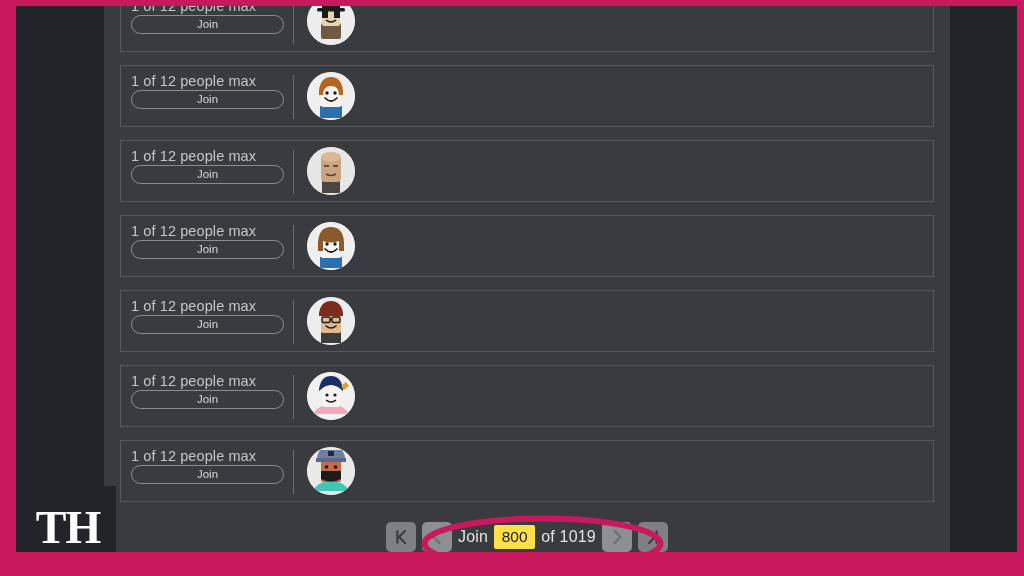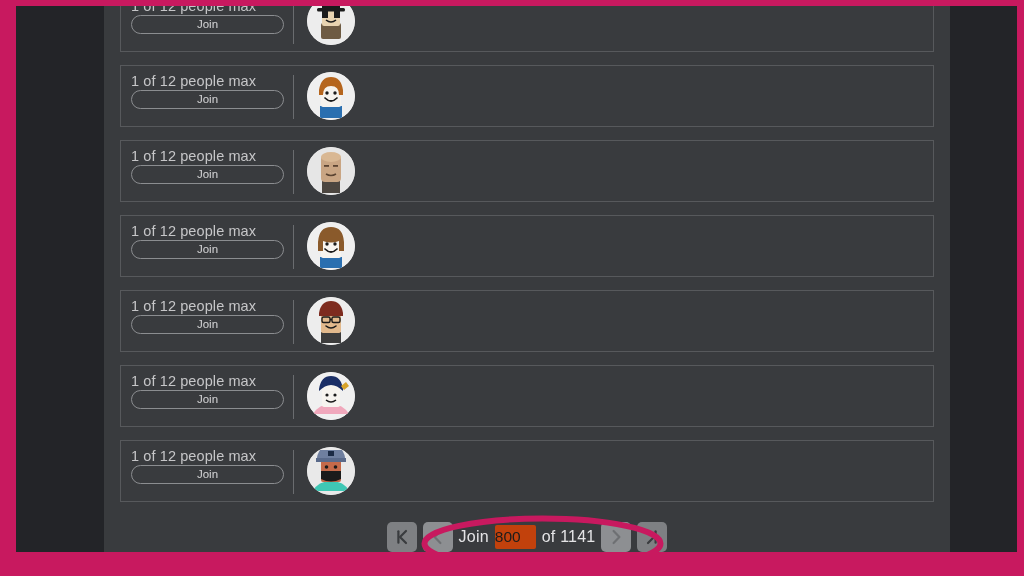--- a/index.html
+++ b/index.html
@@ -137,26 +137,27 @@
   .page-label, .page-total {
     font-size: 16px;
     color: #e4e4e6;
     white-space: nowrap;
     letter-spacing: 0.2px;
   }
 
   #page-number-input {
     width: 41px;
     height: 24px;
-    background: #c2410c;
+    background: #fde047;
     border: none;
     border-radius: 2px;
     color: #1c1c1c;
     font-size: 15.5px;
     font-family: "Liberation Sans", sans-serif;
+    text-align: center;
     padding: 0;
   }
 
   
   #pagination-highlight {
     position: absolute;
     left: 405px;
     top: 509px;
     width: 243px;
     height: 57px;
@@ -339,21 +340,21 @@
         <button class="page-nav-button">
           <svg viewBox="0 0 20 20" width="20" height="20" aria-hidden="true">
             <path d="M12.4 4 L6.6 10 L12.4 16" fill="none" stroke="#6e7073" stroke-width="2.2" stroke-linecap="round" stroke-linejoin="round"></path>
           </svg>
         </button>
 
         <span class="page-label">Join</span>
 
         <input id="page-number-input" type="text" value="800" style="">
 
-        <span class="page-total">of 1141</span>
+        <span class="page-total">of 1019</span>
 
         <button class="page-nav-button">
           <svg viewBox="0 0 20 20" width="20" height="20" aria-hidden="true">
             <path d="M7.6 4 L13.4 10 L7.6 16" fill="none" stroke="#6e7073" stroke-width="2.2" stroke-linecap="round" stroke-linejoin="round"></path>
           </svg>
         </button>
 
         <button class="page-nav-button ghost">
           <svg viewBox="0 0 20 20" width="20" height="20" aria-hidden="true">
             <path d="M6 4 L12 10 L6 16" fill="none" stroke="#3a3c3f" stroke-width="2.2" stroke-linecap="round" stroke-linejoin="round"></path>
@@ -361,15 +362,18 @@
           </svg>
         </button>
 
       </div>
     </div>
 
     <svg id="pagination-highlight" viewBox="0 0 243 57">
       <ellipse cx="121.5" cy="28.5" rx="118" ry="25" fill="none" stroke="#c8195f" stroke-width="6"></ellipse>
     </svg>
 
+    <div id="watermark">
+      <span id="watermark-text">TH</span>
+    </div>
 
   </div>
 </div>
 
 </body></html>

